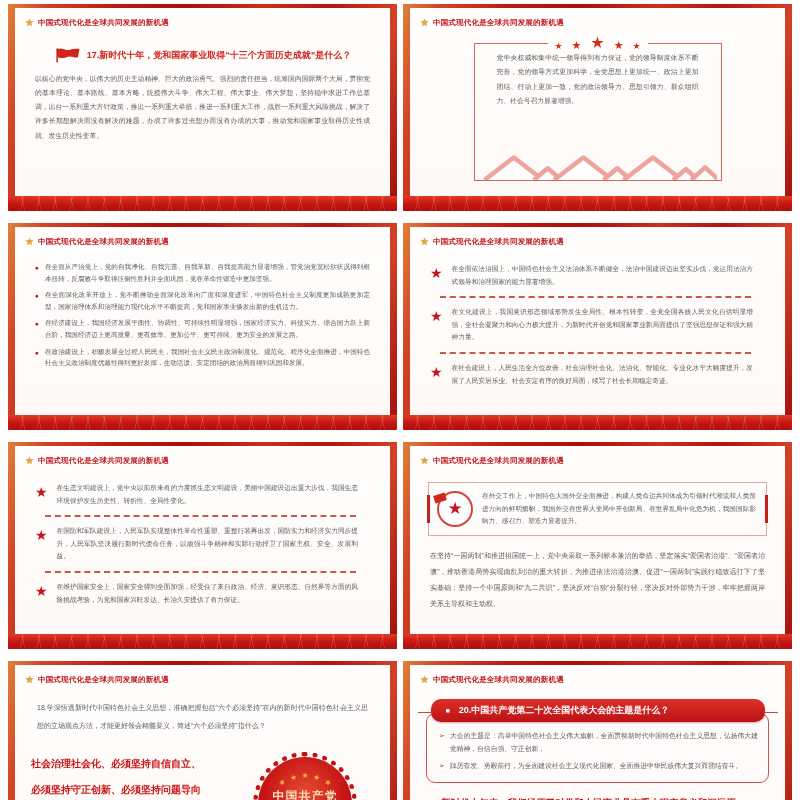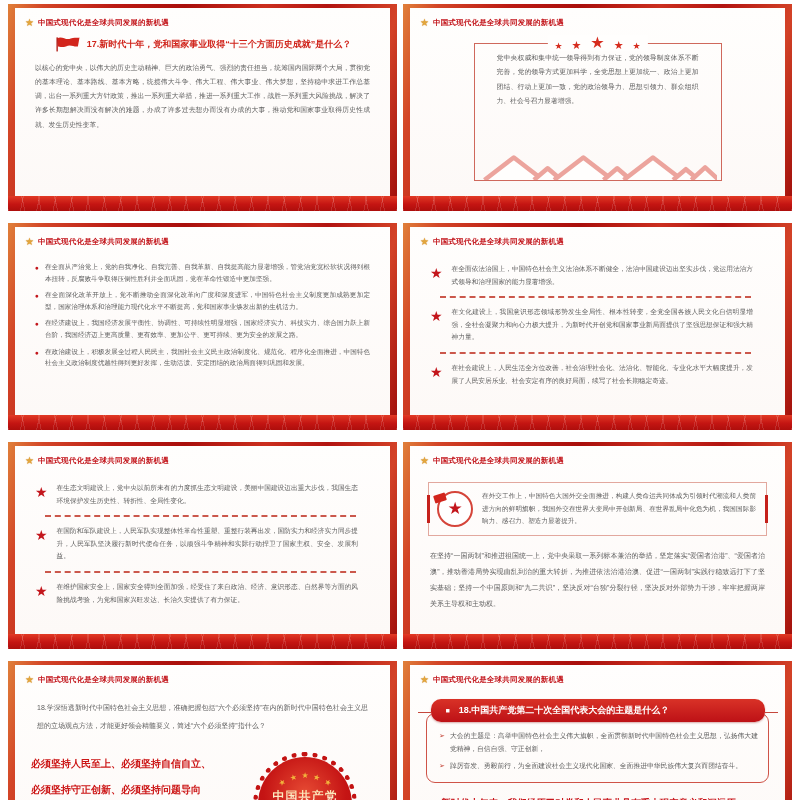--- a/index.html
+++ b/index.html
@@ -20,21 +20,21 @@
 
   
   .hdr { display:flex; align-items:center; gap:4px; padding:10px 10px 0; }
   .hdr-star { color:#e3a63c; font-size:10px; line-height:1; text-shadow:0 0 1px #c47a1a; }
   .hdr-label { font-size:7.5px; font-weight:bold; color:#c3161c; letter-spacing:.2px; }
 
   .gray { color:#5d5d5d; }
   .justify { text-align:justify; }
 
   
-  .s1-title { display:flex; align-items:center; justify-content:center; gap:6px; margin-top:8px; }
+  .s1-title { display:flex; align-items:center; justify-content:center; gap:6px; margin-top:19px; }
   .s1-title-text { font-size:9px; font-weight:bold; color:#d0241b; }
   .s1-body { margin:9px 20px 0; font-size:6.8px; line-height:2.08; }
 
   
   .s2-box { position:relative; width:248px; height:138px; margin:15px auto 0; border:1px solid #cf685c; }
   .s2-stars { position:absolute; top:-9px; left:50%; transform:translateX(-50%); background:#fffefd;
               padding:0 7px; display:flex; align-items:flex-end; gap:9px; color:#d62c1e; line-height:1; }
   .st-s { font-size:9px; } .st-m { font-size:11px; } .st-l { font-size:16px; }
   .s2-title { text-align:center; margin-top:17px; font-size:9.5px; font-weight:bold; color:#d0241b; }
   .s2-body { width:202px; margin:7px auto 0; font-size:6.8px; line-height:2.1; }
@@ -251,21 +251,21 @@
 
   <div class="row">
     <section class="slide">
       <div class="content">
         <div class="hdr">
           <span class="hdr-star">★</span>
           <span class="hdr-label">中国式现代化是全球共同发展的新机遇</span>
         </div>
         <p class="s7-para gray">18.学深悟透新时代中国特色社会主义思想，准确把握包括“六个必须坚持”在内的新时代中国特色社会主义思想的立场观点方法，才能更好领会精髓要义，简述“六个必须坚持”指什么？</p>
         <div class="s7-red">
-          <div>必须坚持人民至上、必须坚持自信自立、</div>
+          <div>社会治理社会化、必须坚持自信自立、</div>
           <div>必须坚持守正创新、必须坚持问题导向</div>
         </div>
         <div class="badge">
           <div class="badge-stars">
             <span>★</span>
             <span>★</span>
             <span>★</span>
             <span>★</span>
             <span>★</span>
           </div>
@@ -275,21 +275,21 @@
     </section>
 
     <section class="slide">
       <div class="content">
         <div class="hdr">
           <span class="hdr-star">★</span>
           <span class="hdr-label">中国式现代化是全球共同发展的新机遇</span>
         </div>
         <div class="s8-pill">
           <span class="s8-square">■</span>
-          <span>18.中国共产党第二十次全国代表大会的主题是什么？</span>
+          <span>20.中国共产党第二十次全国代表大会的主题是什么？</span>
         </div>
         <div class="s8-box">
           <div class="s8-item">
             <span class="s8-arrow">➢</span>
             <span class="s8-text gray">大会的主题是：高举中国特色社会主义伟大旗帜，全面贯彻新时代中国特色社会主义思想，弘扬伟大建党精神，自信自强、守正创新，</span>
           </div>
           <div class="s8-item">
             <span class="s8-arrow">➢</span>
             <span class="s8-text gray">踔厉奋发、勇毅前行，为全面建设社会主义现代化国家、全面推进中华民族伟大复兴而团结奋斗。</span>
           </div>

